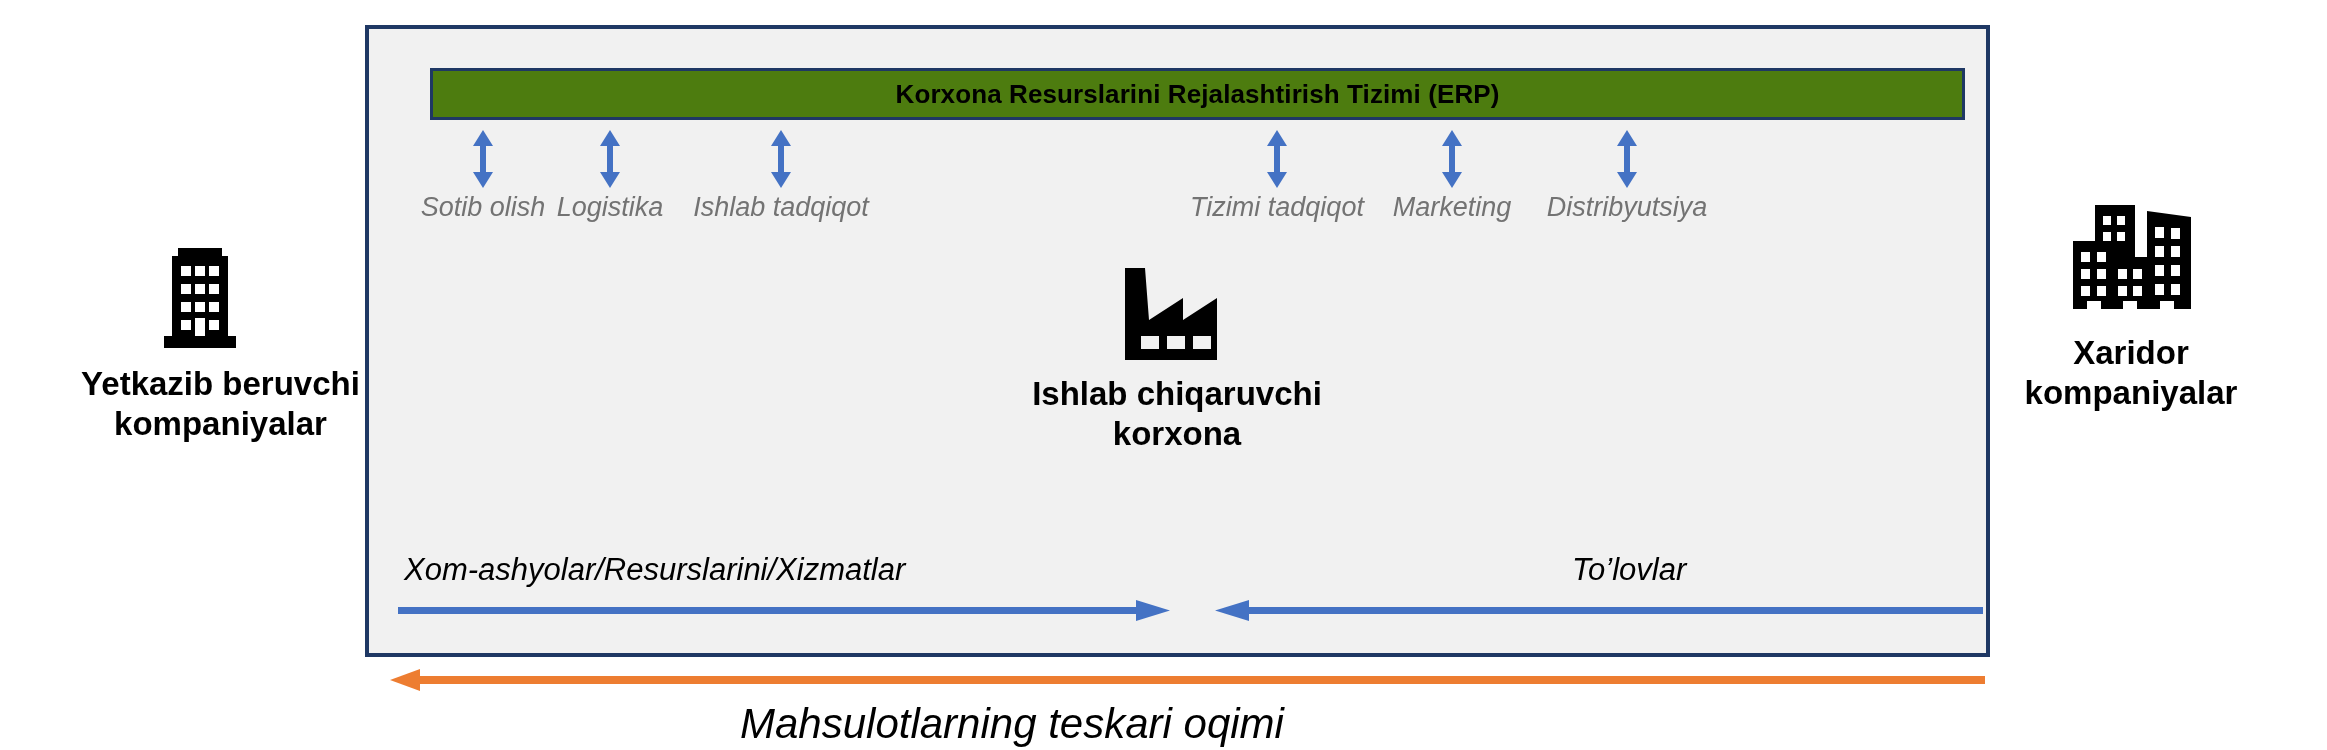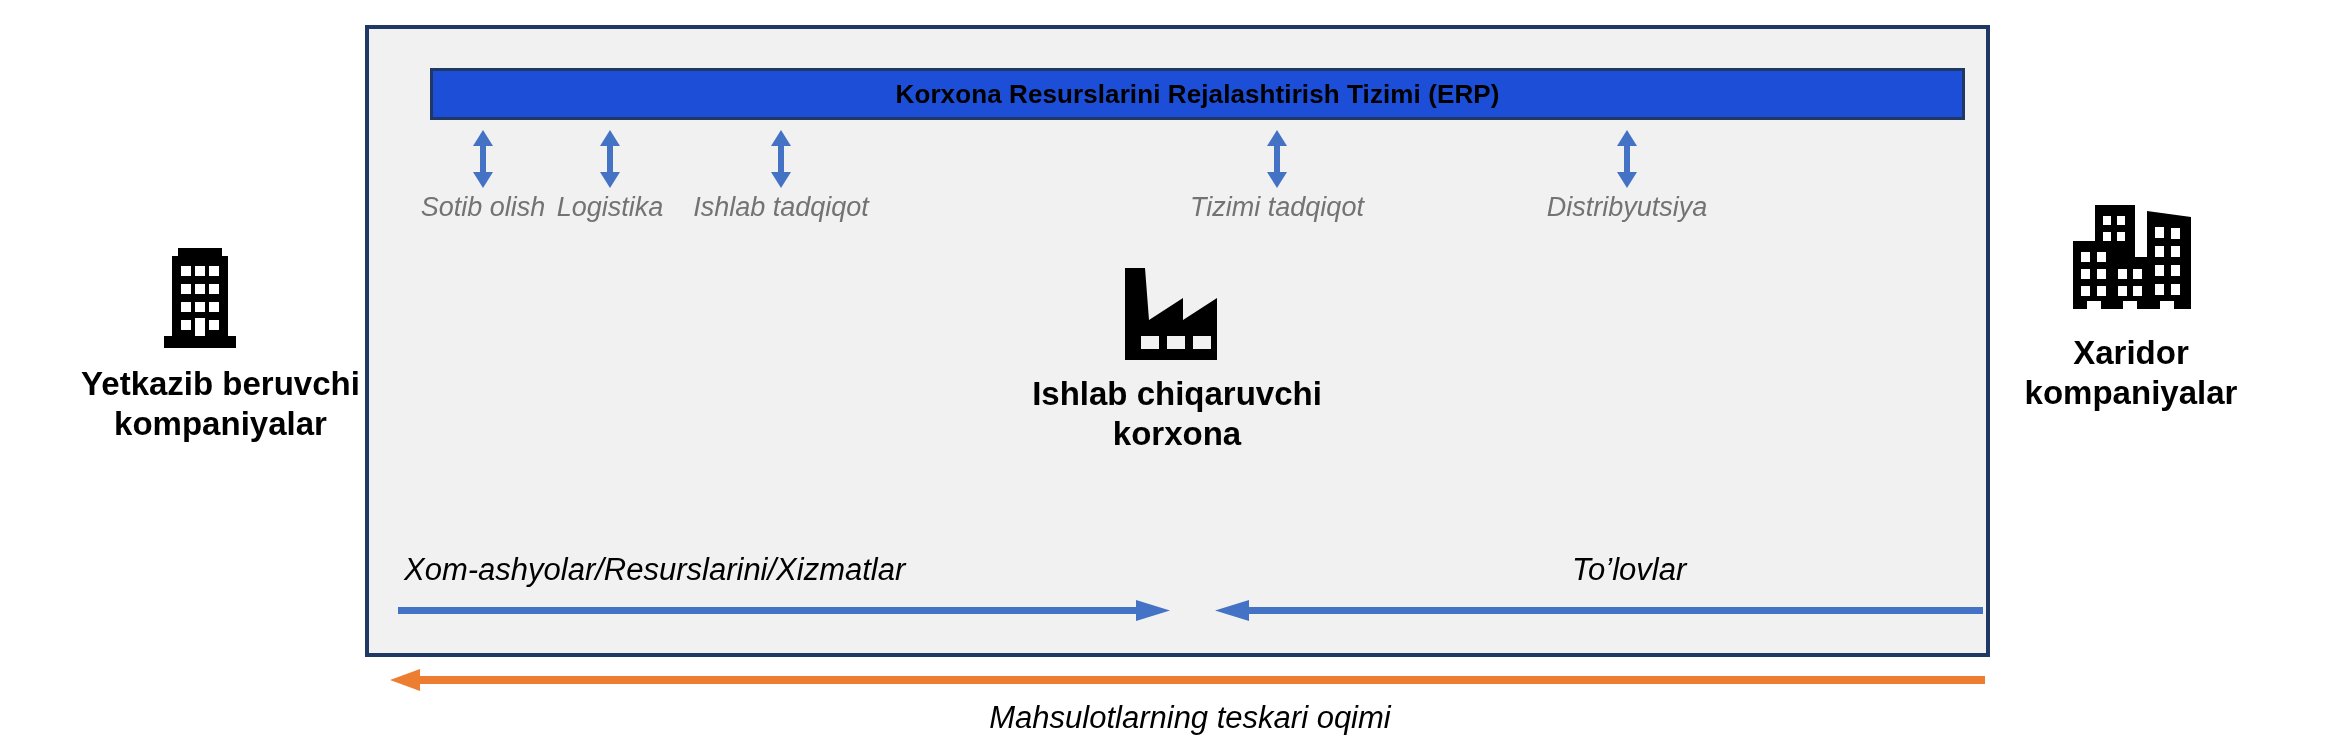--- a/index.html
+++ b/index.html
@@ -31,21 +31,21 @@
     border: 4px solid #1f3864;
     box-sizing: border-box;
   }
 
   
   #erp-bar {
     left: 430px;
     top: 68px;
     width: 1535px;
     height: 52px;
-    background: #1d4ed8;
+    background: #4d7c0f;
     border: 3px solid #1f3864;
     box-sizing: border-box;
     display: flex;
     align-items: center;
     justify-content: center;
   }
   #erp-bar .erp-title {
     font-size: 26px;
     font-weight: bold;
     color: #000000;
@@ -107,22 +107,22 @@
   #goods-arrow   { left: 398px;  top: 600px; width: 772px; }
   #payments-arrow{ left: 1215px; top: 600px; width: 768px; }
   #reverse-arrow { left: 390px;  top: 668px; width: 1595px; height: 24px; }
 
   
   #reverse-label {
     left: 1190px;
     top: 700px;
     width: 900px;
     margin-left: -450px;
-    text-align: center;
-    font-size: 31px;
+    text-align: left;
+    font-size: 42px;
     font-style: italic;
     color: #000000;
     white-space: nowrap;
   }
 
   
   .party {
     width: 400px;
     text-align: center;
   }
@@ -179,20 +179,28 @@
 
   <div class="abs dept" style="left:1277px">
     <span class="dept-arrow">
       <svg width="26" height="58" viewBox="0 0 26 58" xmlns="http://www.w3.org/2000/svg">
         <polygon points="13,0 23,16 16,16 16,42 23,42 13,58 3,42 10,42 10,16 3,16" fill="#4472c4"></polygon>
       </svg>
     </span>
     <span class="dept-label">Tizimi tadqiqot</span>
   </div>
 
+  <div class="abs dept" style="left:1452px">
+    <span class="dept-arrow">
+      <svg width="26" height="58" viewBox="0 0 26 58" xmlns="http://www.w3.org/2000/svg">
+        <polygon points="13,0 23,16 16,16 16,42 23,42 13,58 3,42 10,42 10,16 3,16" fill="#4472c4"></polygon>
+      </svg>
+    </span>
+    <span class="dept-label">Marketing</span>
+  </div>
 
   <div class="abs dept" style="left:1627px">
     <span class="dept-arrow">
       <svg width="26" height="58" viewBox="0 0 26 58" xmlns="http://www.w3.org/2000/svg">
         <polygon points="13,0 23,16 16,16 16,42 23,42 13,58 3,42 10,42 10,16 3,16" fill="#4472c4"></polygon>
       </svg>
     </span>
     <span class="dept-label">Distribyutsiya</span>
   </div>
 

